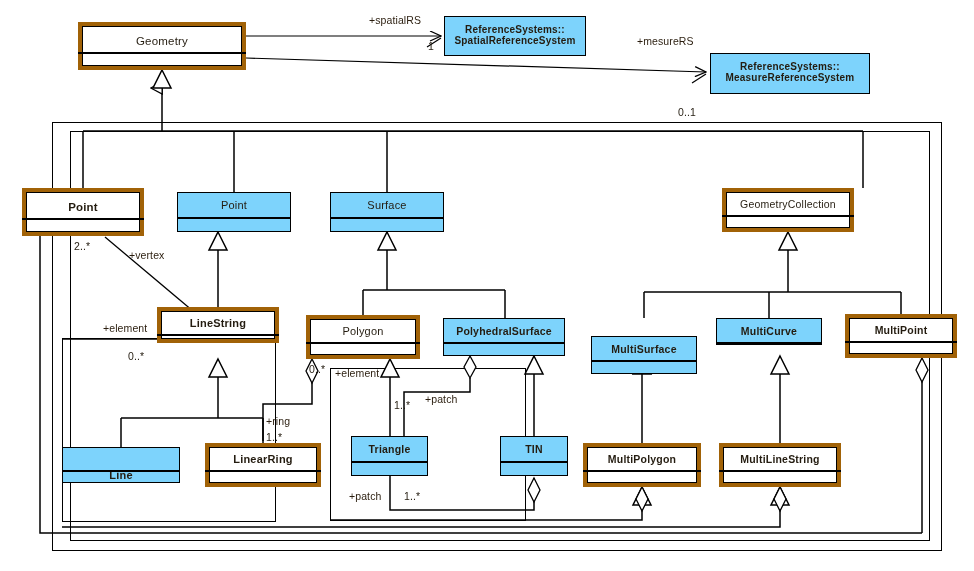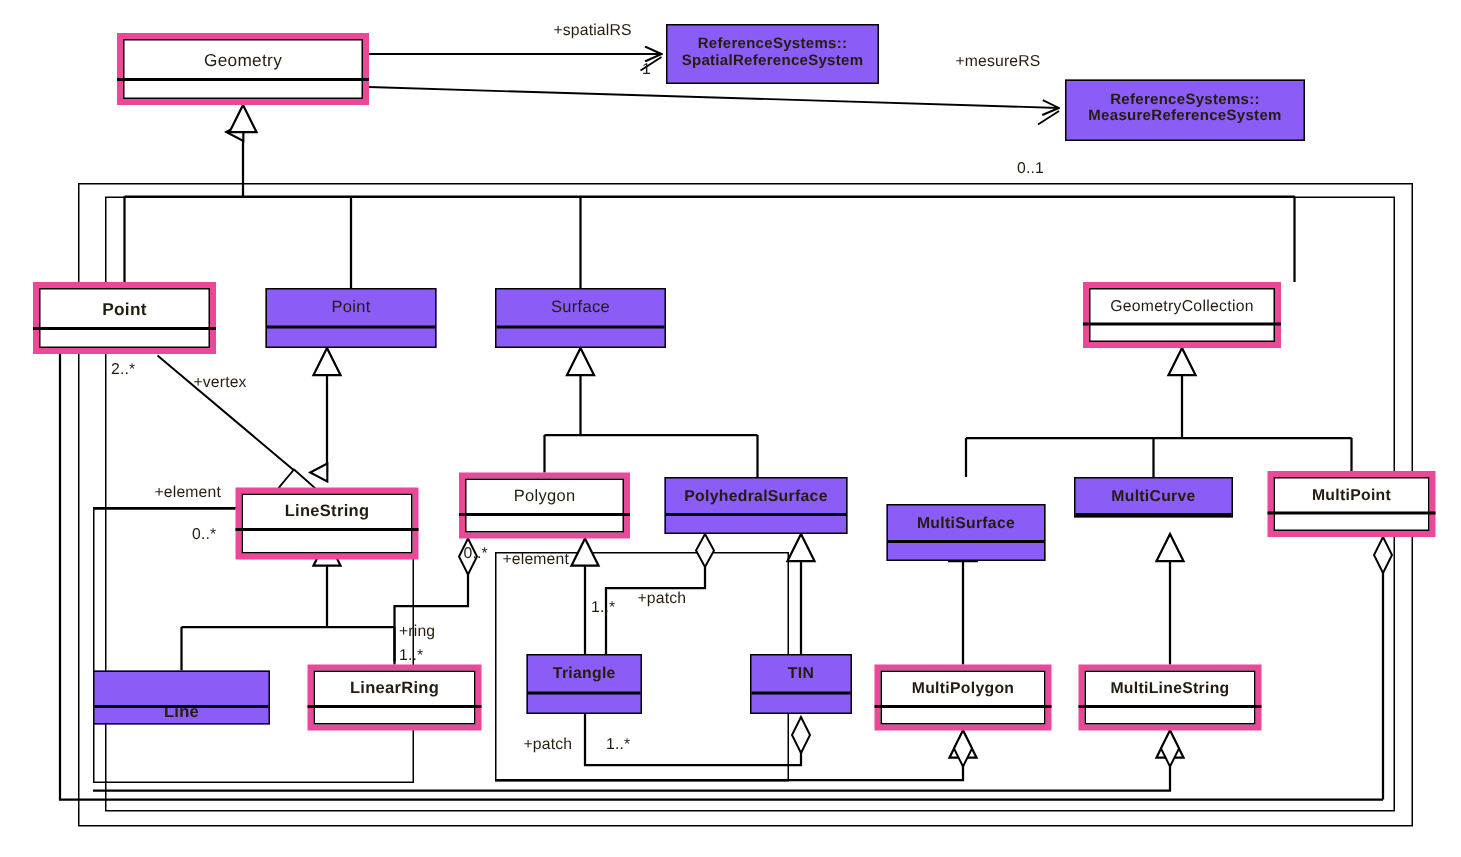--- a/index.html
+++ b/index.html
@@ -1,24 +1,24 @@
 <!DOCTYPE html>
 <html><head>
 <meta charset="utf-8">
 <style>
   html,body{margin:0;padding:0;background:#ffffff;}
   body{font-family:"Liberation Sans", sans-serif;}
   #canvas{position:relative;width:974px;height:571px;background:#ffffff;overflow:hidden;}
   #svg{position:absolute;left:0;top:0;width:974px;height:571px;}
 
-  .cls{position:absolute;box-sizing:border-box;background:#8b5cf6;border:1.6px solid #000;}
+  .cls{position:absolute;box-sizing:border-box;background:#7dd3fc;border:1.6px solid #000;}
   .cls .title{position:absolute;left:0;right:0;top:0;display:flex;align-items:center;justify-content:center;
               color:#241c10;letter-spacing:.2px;white-space:pre-line;text-align:center;line-height:1.08;}
   .cls .sep{position:absolute;left:0;right:0;height:2.4px;background:#000;}
-  .cls.hi{border:none;background:#ec4899;padding:4px;}
+  .cls.hi{border:none;background:#a16207;padding:4px;}
   .cls.hi .inner{position:absolute;left:4px;top:4px;right:4px;bottom:4px;background:#fff;border:1.2px solid #000;}
   .cls.hi .title,.cls.hi .sep{z-index:2;}
   .cls.bold .title{font-weight:bold;}
 
   .lbl{position:absolute;color:#2a1d0e;white-space:nowrap;font-size:10.5px;letter-spacing:.1px;}
   .lbl.num{color:#241c10;}
   .frame{position:absolute;border:1.6px solid #000;box-sizing:border-box;background:transparent;}
 </style>
 </head>
 <body>
@@ -166,21 +166,21 @@
     <div class="title" style="top:2px;height:22px;font-size:11px;">Surface</div>
     <div class="sep" style="top:24px;"></div>
   </div>
 
   <div class="cls hi" style="left:722px;top:188px;width:132px;height:44px;">
     <div class="inner"></div>
     <div class="title" style="top:7px;height:20px;font-size:10.5px;">GeometryCollection</div>
     <div class="sep" style="top:27px;"></div>
   </div>
 
-  <div class="cls hi bold" style="left:157px;top:325px;width:122px;height:48px;">
+  <div class="cls hi bold" style="left:157px;top:307px;width:122px;height:36px;">
     <div class="inner"></div>
     <div class="title" style="top:7px;height:20px;font-size:11px;">LineString</div>
     <div class="sep" style="top:27px;"></div>
   </div>
 
   <div class="cls hi" style="left:306px;top:315px;width:114px;height:44px;">
     <div class="inner"></div>
     <div class="title" style="top:7px;height:20px;font-size:11px;">Polygon</div>
     <div class="sep" style="top:27px;"></div>
   </div>

